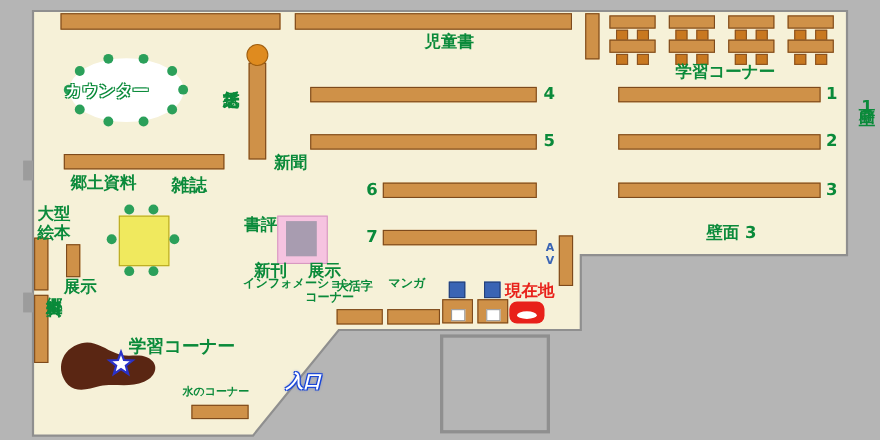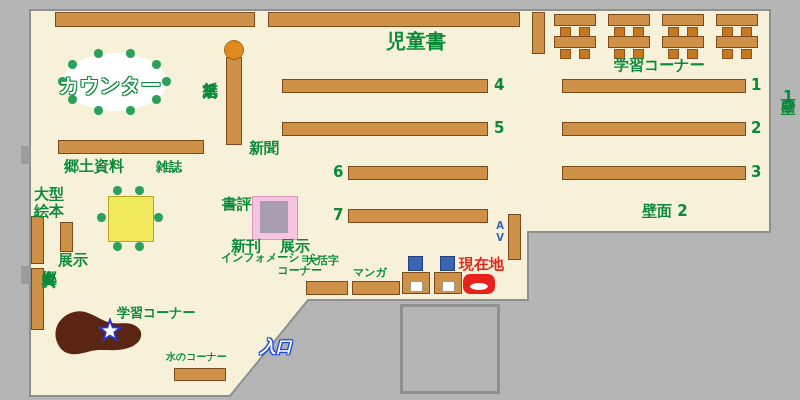--- a/index.html
+++ b/index.html
@@ -6,22 +6,22 @@
   #stage {
     position:relative; width:800px; height:400px;
     background:#b5b5b5; overflow:hidden;
     font-family:"DejaVu Sans", sans-serif;
   }
   svg.layer { position:absolute; left:0; top:0; }
 
   .shelf { position:absolute; background:#cf9148; border:1px solid #7d4a1c; box-sizing:border-box; }
 
   .lbl { position:absolute; font-weight:bold; color:#0a8a3a; font-size:15px; line-height:1.15; white-space:pre-line; z-index:5; }
-  .lbl.big { font-size:20px; }
-  .lbl.mid { font-size:13px; }
+  .lbl.big { font-size:15px; }
+  .lbl.mid { font-size:16px; }
   .lbl.sm  { font-size:11px; }
   .lbl.tiny{ font-size:10px; }
   .lbl.red { color:#e8211a; }
   .lbl.blue{ color:#3a64b4; }
   .lbl.center { text-align:right; }
   .vert { writing-mode:vertical-rl; text-orientation:upright; letter-spacing:1px; }
   .white-green { color:#fff; text-shadow:-1px -1px 0 #0a8a3a,1px -1px 0 #0a8a3a,-1px 1px 0 #0a8a3a,1px 1px 0 #0a8a3a; }
   .white-blue  { color:#fff; font-size:16px; text-shadow:-1px -1px 0 #1a46d8,1px -1px 0 #1a46d8,-1px 1px 0 #1a46d8,1px 1px 0 #1a46d8,0 0 3px #1a46d8; }
   .num { position:absolute; font-weight:bold; color:#0a8a3a; font-size:15px; z-index:5; }
 
@@ -132,27 +132,27 @@
   <div class="lbl" style="left:34px;top:186px;">大型
 絵本</div>
   <div class="lbl" style="left:58px;top:252px;">展示</div>
   <div class="lbl vert" style="left:40px;top:258px;">郷土資料</div>
   <div class="lbl" style="left:222px;top:196px;">書評</div>
   <div class="lbl" style="left:231px;top:238px;">新刊</div>
   <div class="lbl" style="left:280px;top:238px;">展示</div>
   <div class="lbl sm center" style="left:216px;top:252px;width:106px;">インフォメーション
 コーナー</div>
   <div class="lbl sm" style="left:306px;top:255px;">大活字</div>
-  <div class="lbl sm" style="left:353px;top:267px;">マンガ</div>
+  <div class="lbl sm" style="left:353px;top:252px;font-family:Liberation Serif, serif;">マンガ</div>
   <div class="lbl red" style="left:459px;top:256px;">現在地</div>
   <div class="lbl mid" style="left:117px;top:306px;">学習コーナー</div>
   <div class="lbl tiny" style="left:166px;top:351px;">水のコーナー</div>
   <div class="lbl white-blue" style="left:260px;top:338px;font-style:italic;">入口</div>
   <div class="lbl vert" style="left:779px;top:86px;">壁面1</div>
-  <div class="lbl" style="left:642px;top:203px;">壁面 2</div>
+  <div class="lbl" style="left:642px;top:203px;">壁面 3</div>
   <div class="lbl tiny blue vert" style="left:494px;top:220px;">AV</div>
 
   <div class="num" style="left:751px;top:76px;">1</div>
   <div class="num" style="left:751px;top:119px;">2</div>
   <div class="num" style="left:751px;top:163px;">3</div>
   <div class="num" style="left:494px;top:76px;">4</div>
   <div class="num" style="left:494px;top:119px;">5</div>
   <div class="num" style="left:333px;top:163px;">6</div>
   <div class="num" style="left:333px;top:206px;">7</div>
 

